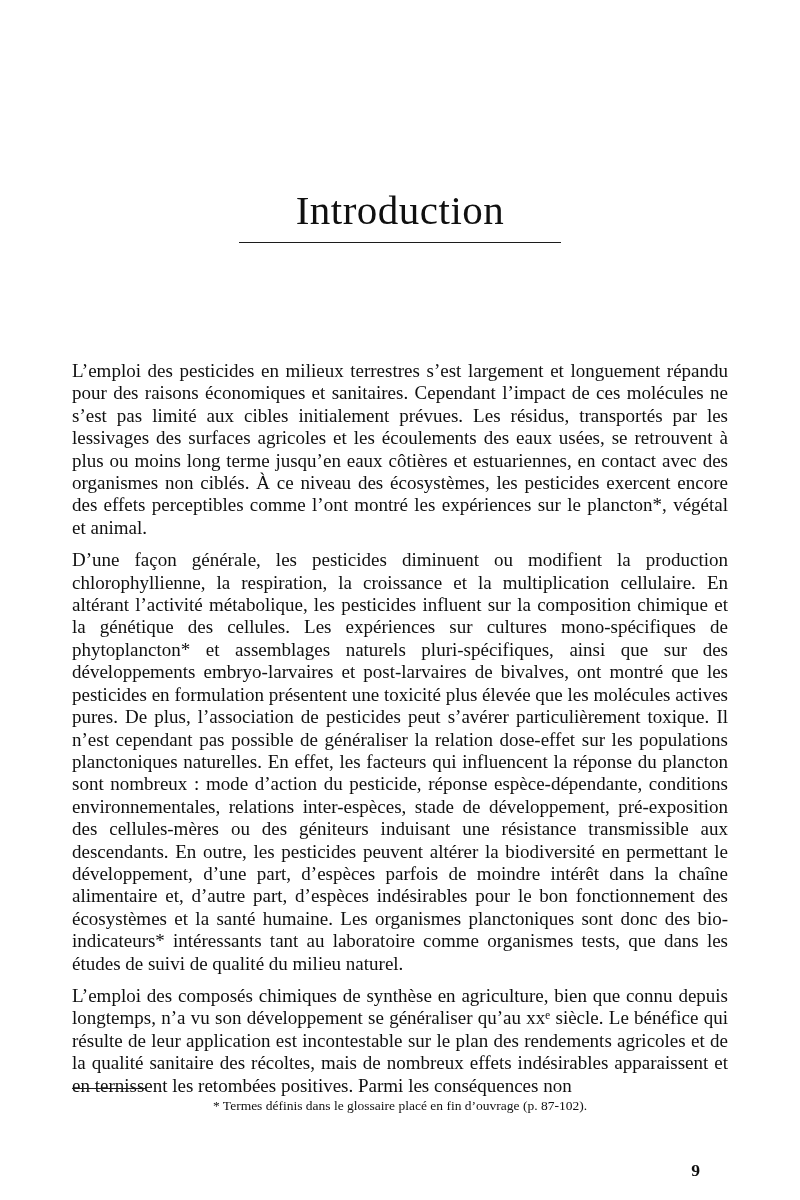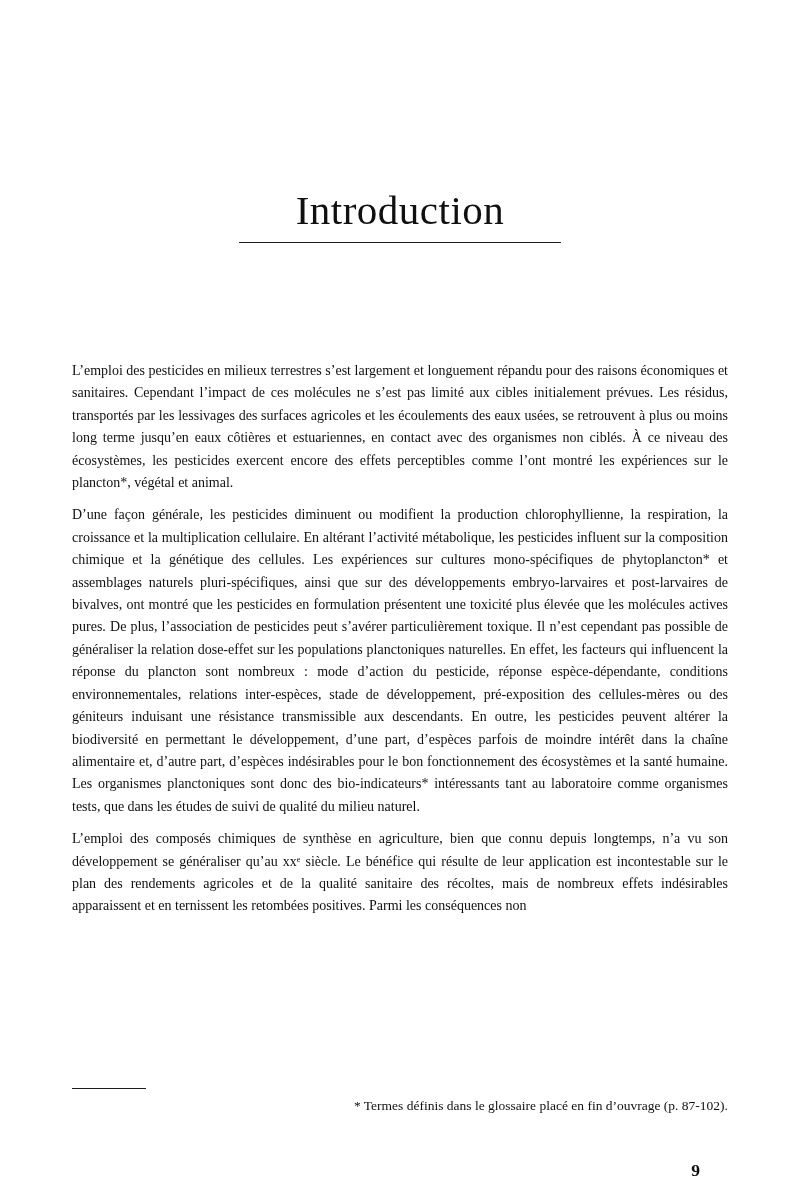--- a/index.html
+++ b/index.html
@@ -37,21 +37,21 @@
     height: 0;
     border-top: 1.5px solid #1c1c1c;
     margin: 9px auto 0 auto;
   }
   .body-text {
     position: absolute;
     top: 344px;
     left: 72px;
     right: 72px;
     text-align: justify;
-    font-size: 14px;
+    font-size: 19px;
     line-height: 22.4px;
   }
   .body-text p {
     margin: 0 0 10px 0;
   }
   .footnote-area {
     position: absolute;
     left: 72px;
     right: 72px;
     top: 1072px;
@@ -59,21 +59,21 @@
   .footnote-rule {
     width: 74px;
     height: 0;
     border-top: 1.4px solid #1c1c1c;
     margin: 0 0 8px 0;
   }
   .footnote {
     font-size: 13.5px;
     line-height: 18px;
     margin: 0;
-    text-align: right;
+    text-align: center;
   }
   .page-number {
     position: absolute;
     top: 1144px;
     right: 100px;
     font-size: 17.5px;
     font-weight: 700;
   }
 </style>
 </head>

